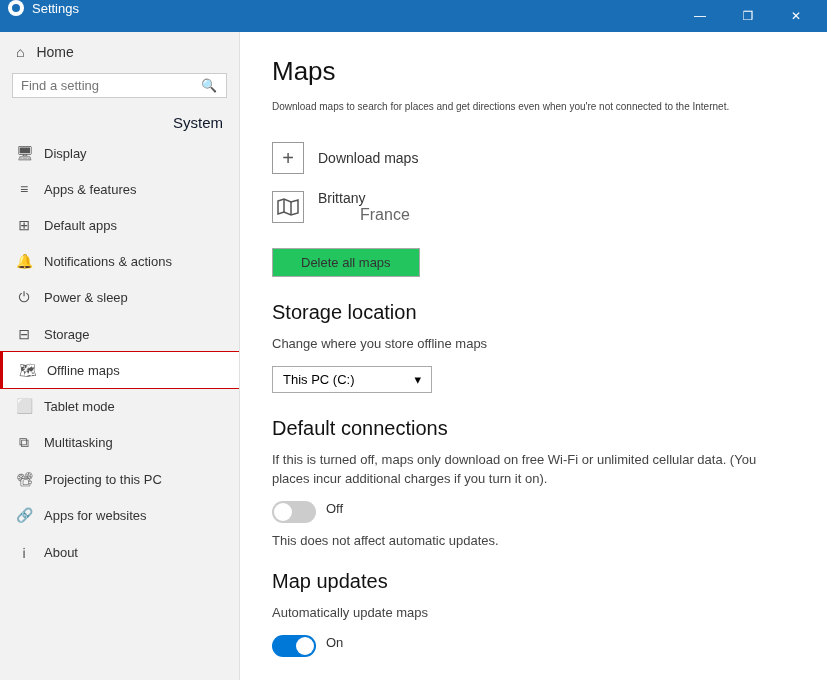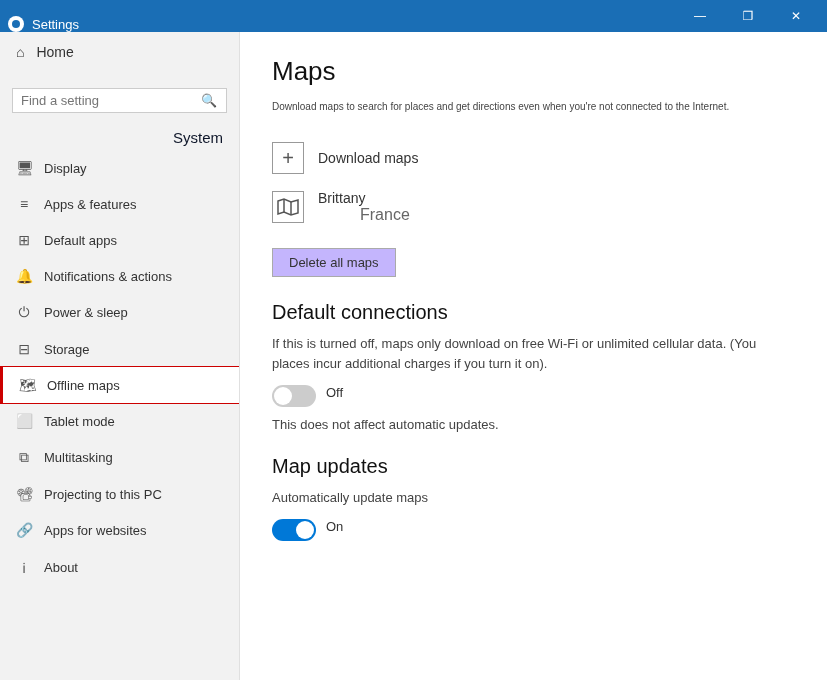--- a/index.html
+++ b/index.html
@@ -4,21 +4,21 @@
   <style>
     * { margin: 0; padding: 0; box-sizing: border-box; }
     body { font-family: 'Segoe UI', sans-serif; font-size: 14px; background: #f2f2f2; width: 827px; height: 680px; overflow: hidden; display: flex; flex-direction: column; }
 
     
     .title-bar {
       background: #1a6eb5;
       color: white;
       height: 32px;
       display: flex;
-      align-items: flex-end;
+      align-items: flex-start;
       justify-content: space-between;
       padding: 0 8px;
       flex-shrink: 0;
     }
     .title-bar-left { display: flex; align-items: center; gap: 8px; }
     .title-bar-icon { width: 16px; height: 16px; background: white; border-radius: 50%; display: flex; align-items: center; justify-content: center; }
     .title-bar-title { font-size: 13px; }
     .title-bar-controls { display: flex; gap: 2px; }
     .title-bar-btn { width: 46px; height: 32px; background: transparent; border: none; color: white; font-size: 12px; cursor: pointer; display: flex; align-items: center; justify-content: center; }
 
@@ -44,21 +44,21 @@
     .sidebar-home {
       display: flex;
       align-items: center;
       gap: 12px;
       padding: 12px 16px;
       cursor: pointer;
       color: #333;
     }
 
     .search-box {
-      margin: 16px 12px 8px 12px;
+      margin: 1px 12px 8px 12px;
       border: 1px solid #ccc;
       background: white;
       display: flex;
       align-items: center;
       padding: 4px 8px;
     }
     .search-box input {
       border: none;
       outline: none;
       flex: 1;
@@ -141,23 +141,23 @@
       color: #555;
       font-size: 20px;
       cursor: pointer;
     }
     .map-item-text { font-size: 14px; color: #333; cursor: pointer; }
     .map-location-text .main { font-size: 14px; color: #333; }
     .map-location-text .sub { font-size: 16px; color: #666; margin-left: 42px; }
 
     .delete-btn {
       display: inline-block;
-      padding: 6px 16px;
+      padding: 6px 28px;
       border: 1px solid #aaa;
-      background: #c4b5fd;
+      background: #22c55e;
       font-size: 13px;
       cursor: pointer;
       color: #333;
       margin-bottom: 24px;
     }
 
     .section-title {
       font-size: 20px;
       font-weight: 300;
       color: #111;
@@ -329,20 +329,28 @@
         <div class="map-location-text">
           <div class="main">Brittany</div>
           <div class="sub">France</div>
         </div>
       </div>
     </div>
 
     <button class="delete-btn">Delete all maps</button>
 
     
+    <div>
+      <h2 class="section-title">Storage location</h2>
+      <p class="section-description">Change where you store offline maps</p>
+      <div class="storage-dropdown">
+        <span>This PC (C:)</span>
+        <span>▾</span>
+      </div>
+    </div>
 
     
     <div>
       <h2 class="section-title">Default connections</h2>
       <p class="section-description">If this is turned off, maps only download on free Wi-Fi or unlimited cellular data. (You places incur additional charges if you turn it on).</p>
       <div class="toggle-row">
         <div class="toggle off">
           <div class="toggle-knob"></div>
         </div>
         <span class="toggle-label">Off</span>

